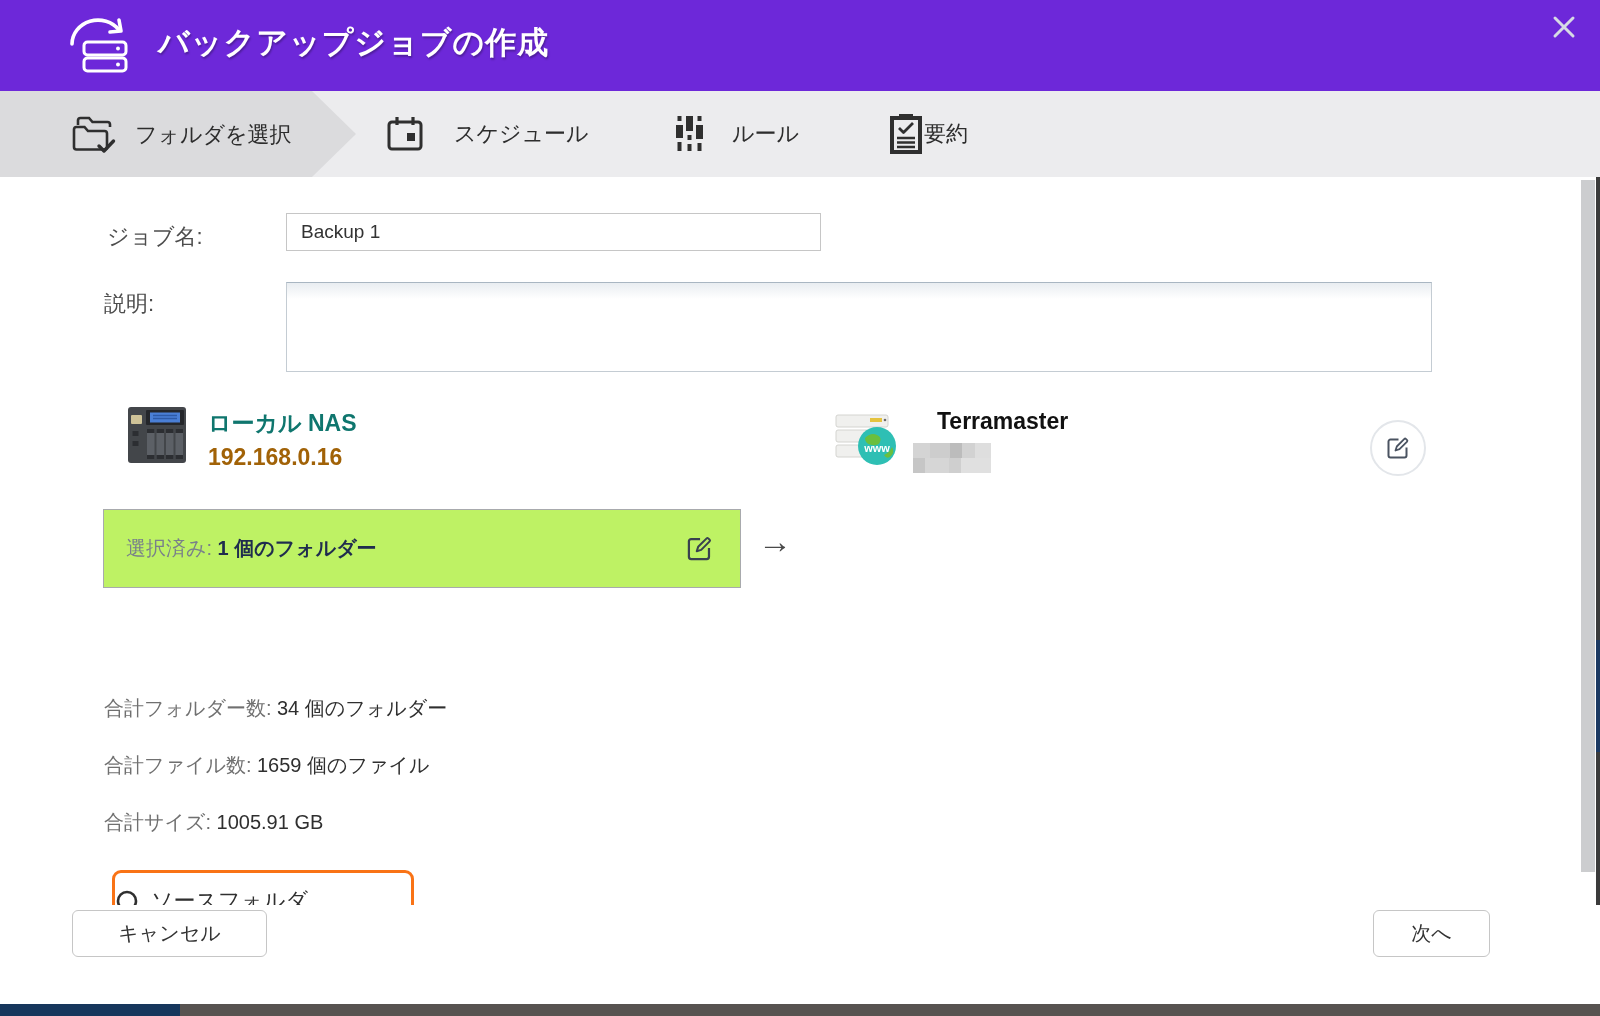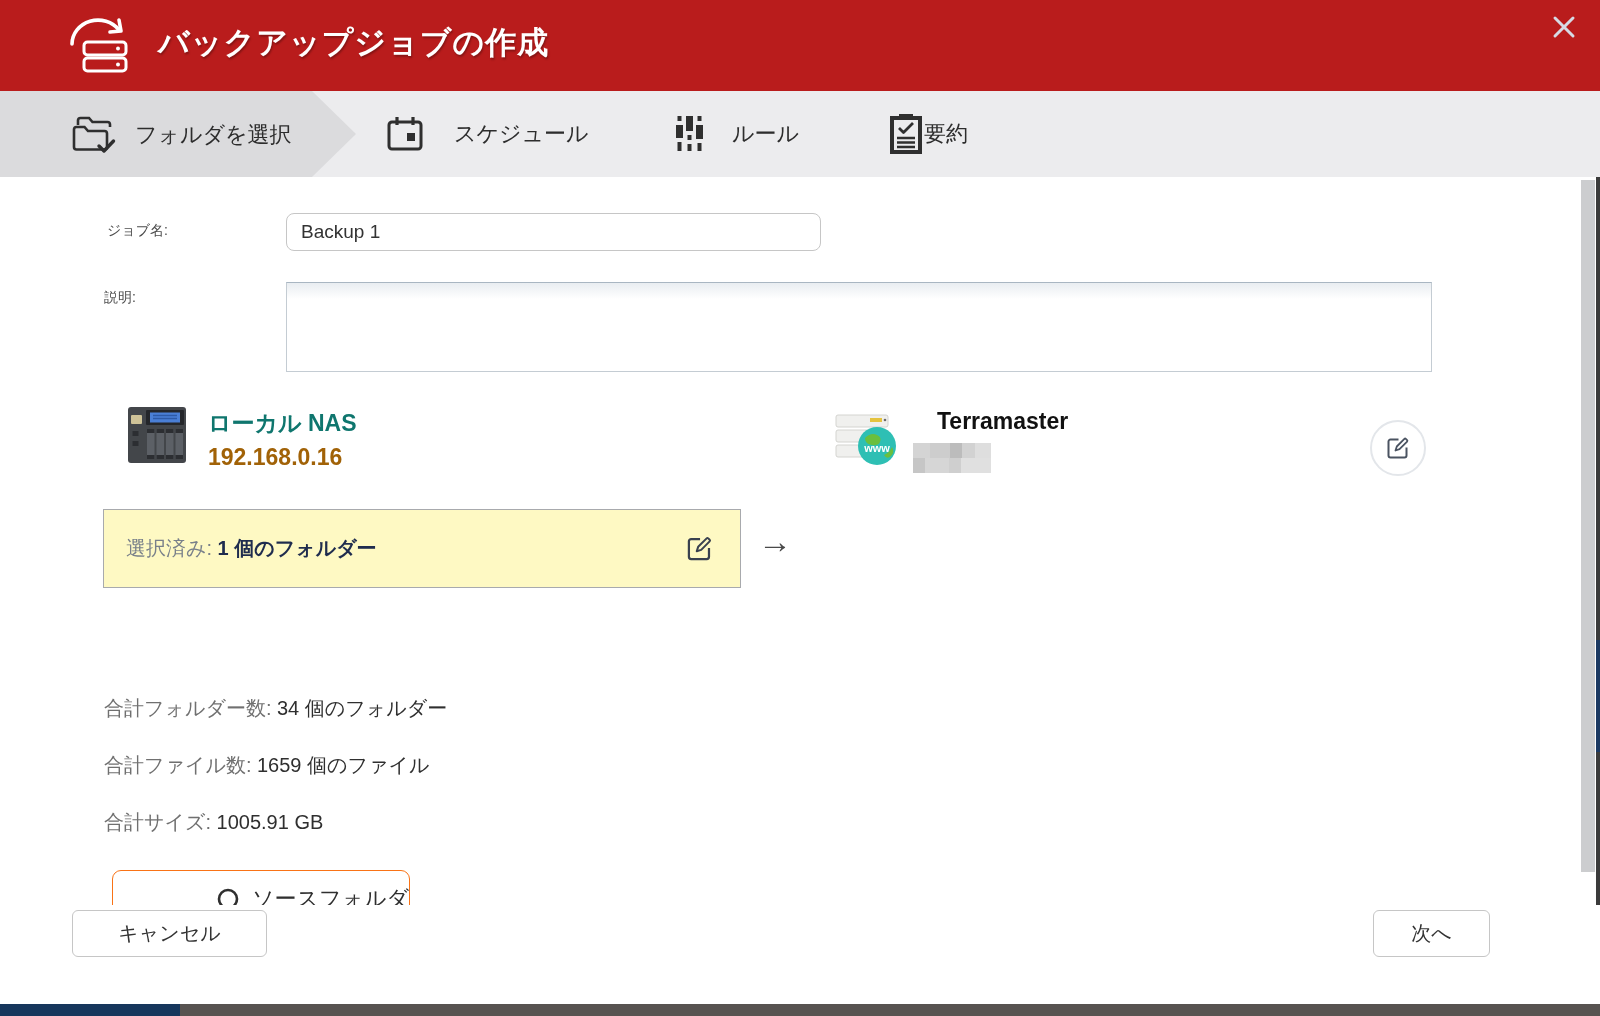--- a/index.html
+++ b/index.html
@@ -1,20 +1,20 @@
 <!DOCTYPE html>
 <html><head>
 <meta charset="utf-8">
 <style>
   html,body{margin:0;padding:0;background:#222;}
   .screen{position:relative;width:1600px;height:1016px;background:#fff;overflow:hidden;
           font-family:"Liberation Sans","DejaVu Sans",sans-serif;}
 
   
-  .titlebar{position:absolute;left:0;top:0;width:1600px;height:91px;background:#b91c1c;}
+  .titlebar{position:absolute;left:0;top:0;width:1600px;height:91px;background:#6d28d9;}
   .titlebar .appicon{position:absolute;left:62px;top:14px;}
   .titlebar .title{position:absolute;left:158px;top:22px;font-size:31px;font-weight:bold;color:#fff;
                    letter-spacing:1px;text-shadow:1px 2px 2px rgba(0,0,0,.28);}
   .close-btn{position:absolute;right:18px;top:10px;width:36px;height:34px;display:flex;
              align-items:center;justify-content:center;cursor:pointer;}
 
   
   .stepbar{position:absolute;left:0;top:91px;width:1600px;height:86px;background:#ececee;}
   .step-active{position:absolute;left:0;top:0;width:356px;height:86px;background:#dbdbdd;
                clip-path:polygon(0 0,312px 0,356px 43px,312px 86px,0 86px);}
@@ -22,23 +22,23 @@
   .step .icon{display:flex;align-items:center;}
   .step-label{font-size:22px;color:#2d2d2d;white-space:nowrap;}
   .s1-icon{position:absolute;left:70px;top:22px;}
   .s1-label{position:absolute;left:135px;top:29px;}
   .s2{left:386px;gap:30px;}
   .s3{left:674px;gap:28px;}
   .s4{left:888px;}
 
   
   .content{position:absolute;left:0;top:177px;width:1600px;height:728px;background:#fff;overflow:hidden;}
-  .field-label{position:absolute;font-size:14px;color:#4d4d4d;}
+  .field-label{position:absolute;font-size:22px;color:#4d4d4d;}
   .jobname-input{position:absolute;left:286px;top:36px;width:505px;height:36px;border:1px solid #c6c6c6;
-                 border-radius:8px;font-size:19px;color:#333;padding:0 14px;outline:none;
+                 border-radius:0;font-size:19px;color:#333;padding:0 14px;outline:none;
                  font-family:"Liberation Sans","DejaVu Sans",sans-serif;}
   .desc-area{position:absolute;left:286px;top:105px;width:1140px;height:84px;border:1px solid #c4ccd3;
              border-top-color:#a9b6c2;background:linear-gradient(#e9edf1,#ffffff 16px);resize:none;
              outline:none;font-size:18px;font-family:"Liberation Sans","DejaVu Sans",sans-serif;}
 
   .nas-icon{position:absolute;left:126px;top:228px;}
   .src-name{position:absolute;left:208px;top:231px;font-size:23px;font-weight:bold;color:#0f766e;}
   .src-ip{position:absolute;left:208px;top:267px;font-size:23px;font-weight:bold;color:#a16207;}
 
   .terra-icon{position:absolute;left:834px;top:228px;}
@@ -46,36 +46,36 @@
   .redaction{position:absolute;left:913px;top:266px;width:78px;height:30px;
      background-image:
        linear-gradient(90deg,#d4d4d4 0 22%,#cdcdcd 22% 47%,#bcbcbc 47% 63%,#d2d2d2 63% 79%,#dedede 79% 100%),
        linear-gradient(90deg,#c6c6c6 0 16%,#d6d6d6 16% 46%,#cfcfcf 46% 62%,#e0e0e0 62% 100%);
      background-size:100% 50%;background-position:0 0,0 100%;background-repeat:no-repeat;}
 
   .circle-edit{position:absolute;left:1370px;top:243px;width:52px;height:52px;border:2px solid #e3e6ea;
                border-radius:50%;background:#fff;display:flex;align-items:center;justify-content:center;cursor:pointer;}
 
   .sel-box{position:absolute;left:103px;top:332px;width:636px;height:77px;border:1px solid #a8aaad;
-           background:#fef9c3;display:flex;align-items:center;}
+           background:#bef264;display:flex;align-items:center;}
   .sel-text{margin-left:22px;font-size:20px;color:#79808a;}
   .sel-text b{color:#1f2c4e;font-weight:bold;}
   .box-edit{position:absolute;right:26px;top:24px;cursor:pointer;}
   .flow-arrow{position:absolute;left:758px;top:345px;font-size:34px;color:#4a4a4a;}
   .path-box{position:absolute;left:740px;top:411px;width:637px;height:76px;border:1px solid #a8aaad;
             background:#fff;display:flex;align-items:center;}
   .path-text{margin-left:22px;font-size:20px;color:#79808a;}
   .path-text b{color:#1f2c4e;font-weight:bold;}
 
   .stat-row{position:absolute;left:104px;font-size:20px;color:#707070;}
   .stat-row b{color:#2f2f2f;font-weight:normal;}
   .st0{top:518px;} .st1{top:575px;} .st2{top:632px;}
 
-  .clipped-btn{position:absolute;left:112px;top:693px;width:296px;height:56px;border:1px solid #f97316;
-               border-radius:9px;background:#fff;display:flex;align-items:center;justify-content:flex-end;
+  .clipped-btn{position:absolute;left:112px;top:693px;width:296px;height:56px;border:3px solid #f97316;
+               border-radius:9px;background:#fff;display:flex;align-items:center;justify-content:flex-start;
                gap:12px;cursor:pointer;}
   .clipped-btn .txt{font-size:22px;color:#2f2f2f;}
 
   
   .scroll-thumb{position:absolute;left:1581px;top:180px;width:14px;height:692px;background:#cccdcf;}
   .right-edge{position:absolute;left:1596px;top:177px;width:4px;height:839px;background:#3b3b3b;}
   .right-edge .navy{position:absolute;left:0;top:463px;width:4px;height:112px;background:#1c3a63;}
 
   
   .footer{position:absolute;left:0;top:905px;width:1600px;height:99px;background:#fff;}

